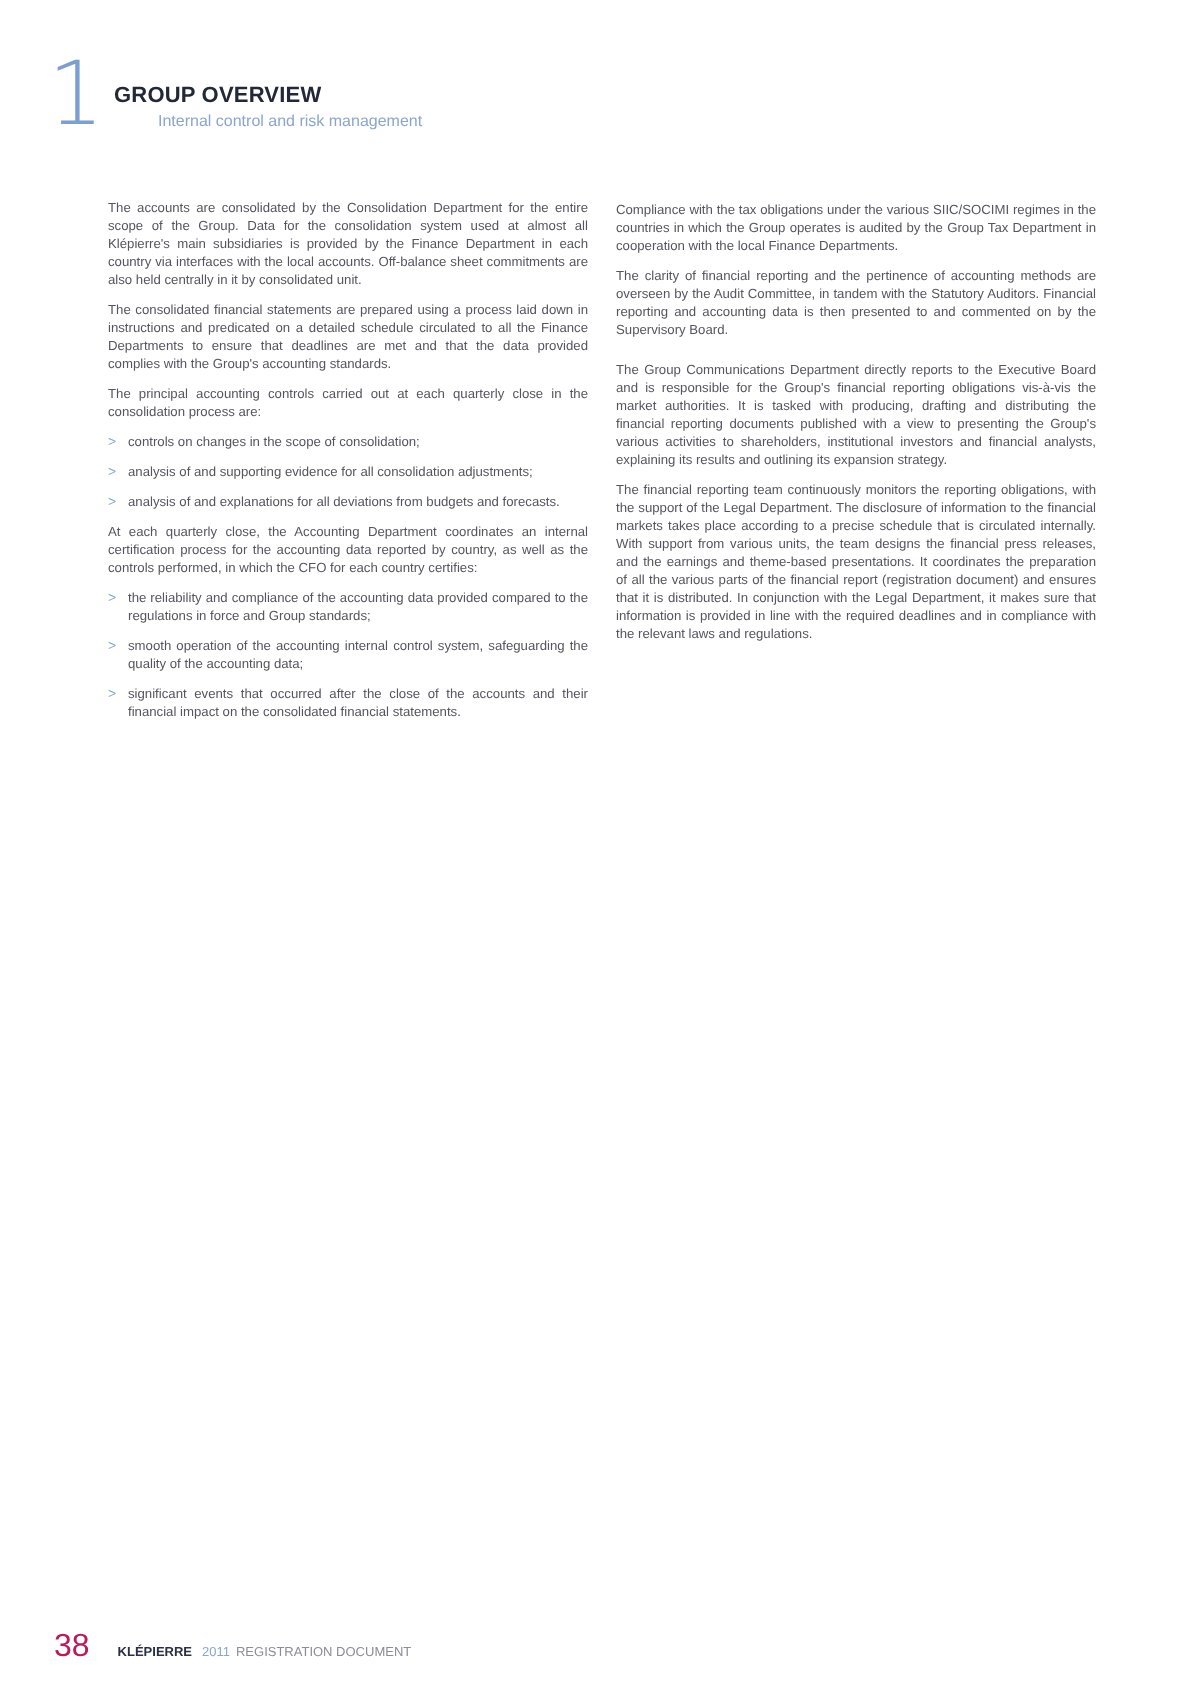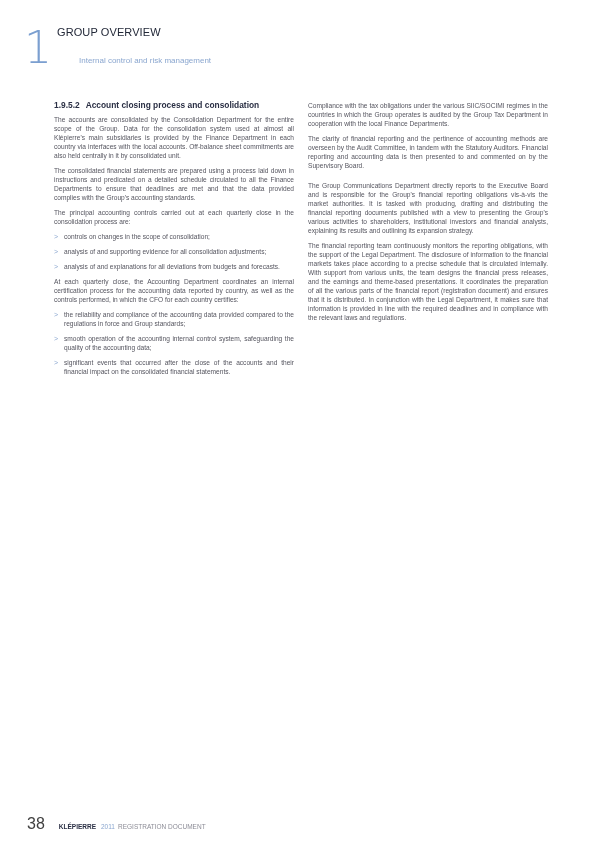--- a/index.html
+++ b/index.html
@@ -1,47 +1,44 @@
 <!DOCTYPE html>
 <html><head>
 <meta charset="utf-8">
 <style>
   html, body { margin:0; padding:0; }
   body { width:600px; height:848px; background:#ffffff; position:relative; overflow:hidden;
          font-family:"Liberation Sans", sans-serif; color:#4a4a55; }
   .chap-num { position:absolute; left:24px; top:26px; font-size:44px; line-height:44px; color:#7b9fd0;
               font-family:"DejaVu Sans", sans-serif; font-weight:200; }
-  .chap-title { position:absolute; left:57px; top:26px; font-size:11px; font-weight:normal; color:#222838; letter-spacing:0.1px; }
+  .chap-title { position:absolute; left:57px; top:42px; font-size:11px; font-weight:bold; color:#222838; letter-spacing:0.1px; }
   .chap-sub { position:absolute; left:57px; top:56px; font-size:8px; color:#8aa6cf;margin-left:22px; }
   .col { position:absolute; top:100px; width:240px; font-size:6.6px; line-height:9px; text-align:justify; color:#55555f; }
   .col.left { left:54px; }
   .col.right { left:308px; top:101px; }
   h3 { margin:0 0 4px 0; font-size:8.4px; line-height:11px; color:#2a2f44; font-weight:bold; text-align:left; }
   h3 .num { margin-right:6px; }
   p { margin:0 0 6px 0; }
   ul { list-style:none; margin:0 0 6px 0; padding:0; }
   li { position:relative; padding-left:10px; margin-bottom:6px; }
   li .bullet { position:absolute; left:0; top:0; color:#8aa6cf; font-size:7px; }
   .footer { position:absolute; left:27px; top:815px; height:16px; display:flex; align-items:baseline; }
-  .page-num { font-size:16px; color:#404040; margin-right:14px;text-align:right; }
+  .page-num { font-size:16px; color:#be185d; margin-right:14px;text-align:right; }
   .brand { font-size:6.5px; color:#2a2f44; font-weight:bold; margin-right:5px; }
   .year { font-size:6.5px; color:#8aa6cf; margin-right:3px; }
   .doc { font-size:6.5px; color:#8c8c96; }
 </style>
 </head>
 <body>
 
 <div class="chap-num">1</div>
 <div class="chap-title">GROUP OVERVIEW</div>
 <div class="chap-sub">Internal control and risk management</div>
 
 <div class="col left">
-  <h3>
-    <span class="num">1.9.5.2</span><span>Account closing process and consolidation</span>
-  </h3>
   <p>The accounts are consolidated by the Consolidation Department for the entire scope of the Group. Data for the consolidation system used at almost all Klépierre's main subsidiaries is provided by the Finance Department in each country via interfaces with the local accounts. Off-balance sheet commitments are also held centrally in it by consolidated unit.</p>
   <p>The consolidated financial statements are prepared using a process laid down in instructions and predicated on a detailed schedule circulated to all the Finance Departments to ensure that deadlines are met and that the data provided complies with the Group's accounting standards.</p>
   <p>The principal accounting controls carried out at each quarterly close in the consolidation process are:</p>
   <ul>
     <li><span class="bullet">&gt;</span><span>controls on changes in the scope of consolidation;</span></li>
     <li><span class="bullet">&gt;</span><span>analysis of and supporting evidence for all consolidation adjustments;</span></li>
     <li><span class="bullet">&gt;</span><span>analysis of and explanations for all deviations from budgets and forecasts.</span></li>
   </ul>
   <p>At each quarterly close, the Accounting Department coordinates an internal certification process for the accounting data reported by country, as well as the controls performed, in which the CFO for each country certifies:</p>
   <ul>

